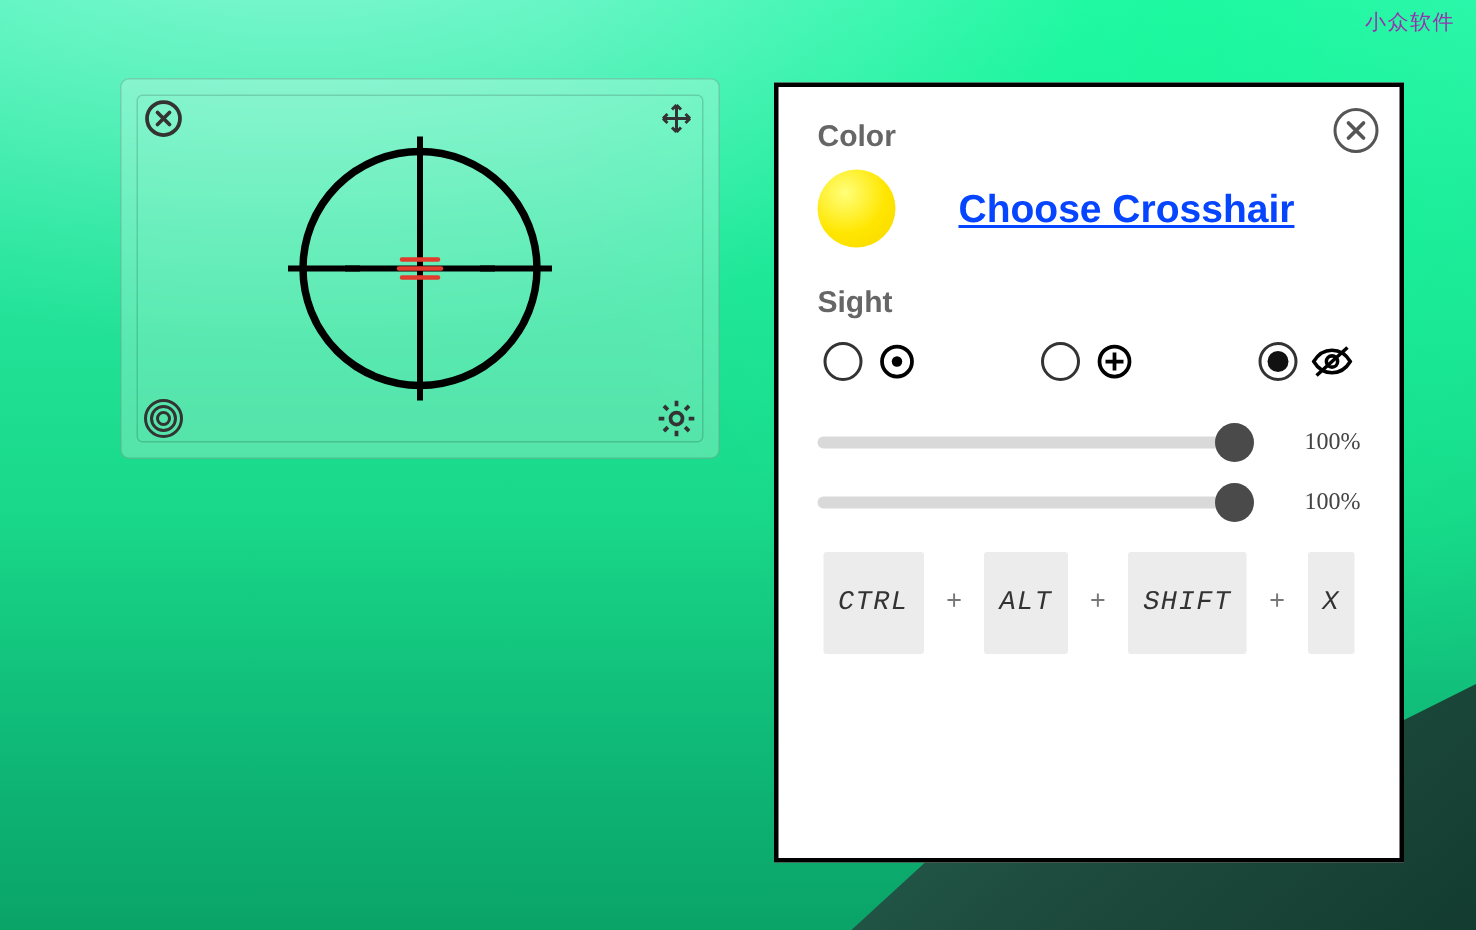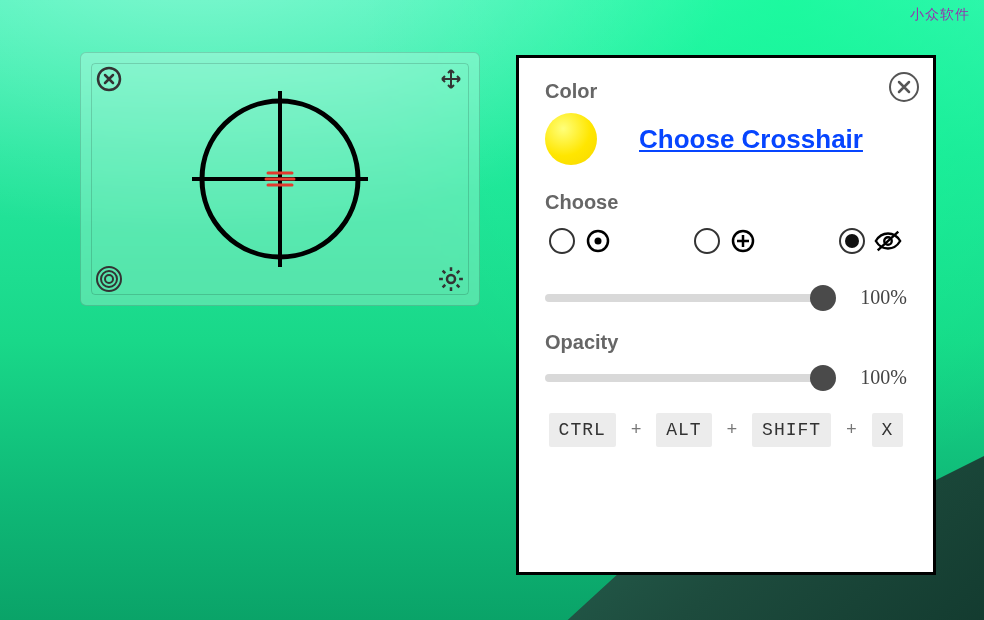--- a/index.html
+++ b/index.html
@@ -97,29 +97,30 @@
   .slider-block { margin-bottom: 22px; }
   .slider-row { display: flex; align-items: center; gap: 18px; margin-top: 12px; }
   .slider {
     position: relative; flex: 1; height: 8px; border-radius: 4px;
     background: #d9d9d9; cursor: pointer;
   }
   .slider .thumb {
     position: absolute; top: 50%; width: 26px; height: 26px; border-radius: 50%;
     background: #4a4a4a; transform: translate(-50%, -50%);
   }
-  .slider-value { width: 60px; text-align: right; color: #444; font-size: 20px; font-family: Georgia, serif;}
+  .slider-value { width: 60px; text-align: right; color: #444; font-size: 16px; font-family: Georgia, serif;}
 
   .hotkey-row {
     margin-top: 24px; text-align: center;
     font-family: "Courier New", monospace; font-size: 18px; color: #333;
   }
   .key {
-    display: inline-block; background: #ececec; padding: 7px 10px; border-radius: 2px;
+    display: inline-block; background: #ececec; padding: 24px 10px; border-radius: 2px;
     letter-spacing: 1px;
+    font-style: italic;
   }
   .plus { color: #777; padding: 0 4px; }
 </style>
 </head>
 <body>
 
 <div class="wallpaper">
   <div class="mountain"></div>
 </div>
 
@@ -180,21 +181,21 @@
       <path d="M3 3 L13 13 M13 3 L3 13" stroke="#555" stroke-width="2.5" stroke-linecap="round"></path>
     </svg>
   </div>
 
   <div class="section-label">Color</div>
   <div class="color-row">
     <div class="swatch"></div>
     <a class="choose-link">Choose Crosshair</a>
   </div>
 
-  <div class="section-label">Choose</div>
+  <div class="section-label">Sight</div>
   <div class="sight-row">
 
     <div class="sight-option">
       <div class="radio"></div>
       <span class="sight-icon">
         <svg width="26" height="26" viewBox="0 0 26 26">
             <circle cx="13" cy="13" r="10" fill="none" stroke="#000" stroke-width="2.5"></circle>
             <circle cx="13" cy="13" r="3.5" fill="#000"></circle>
           </svg>
       </span>
@@ -225,21 +226,20 @@
   <div class="slider-block">
     <div class="slider-row">
       <div class="slider">
         <div class="thumb" style="left:98%"></div>
       </div>
       <div class="slider-value">100%</div>
     </div>
   </div>
 
   <div class="slider-block">
-    <div class="section-label">Opacity</div>
     <div class="slider-row">
       <div class="slider">
         <div class="thumb" style="left:98%"></div>
       </div>
       <div class="slider-value">100%</div>
     </div>
   </div>
 
   <div class="hotkey-row">
     <span class="key">CTRL</span>

